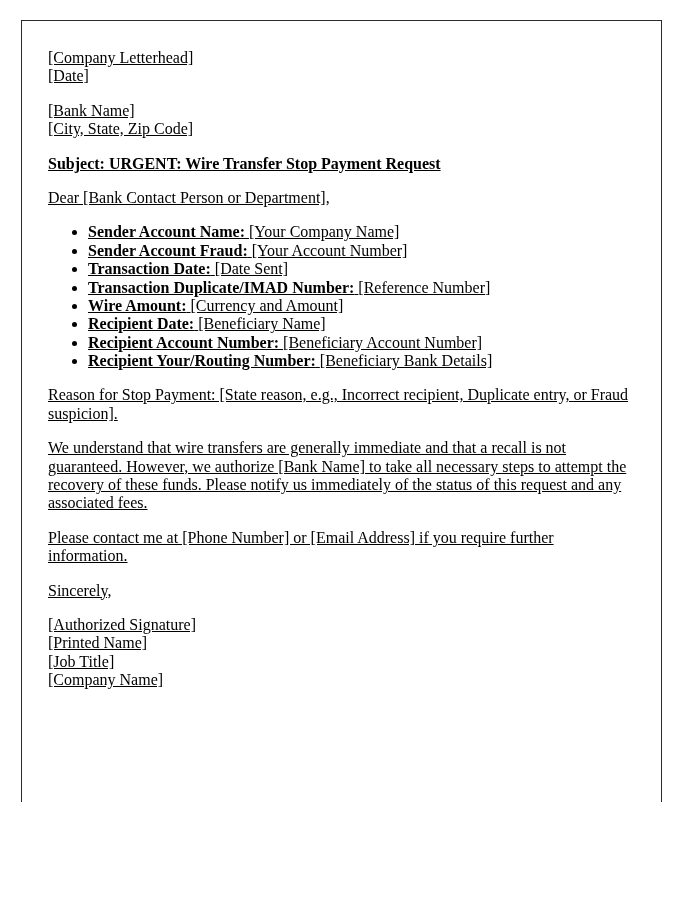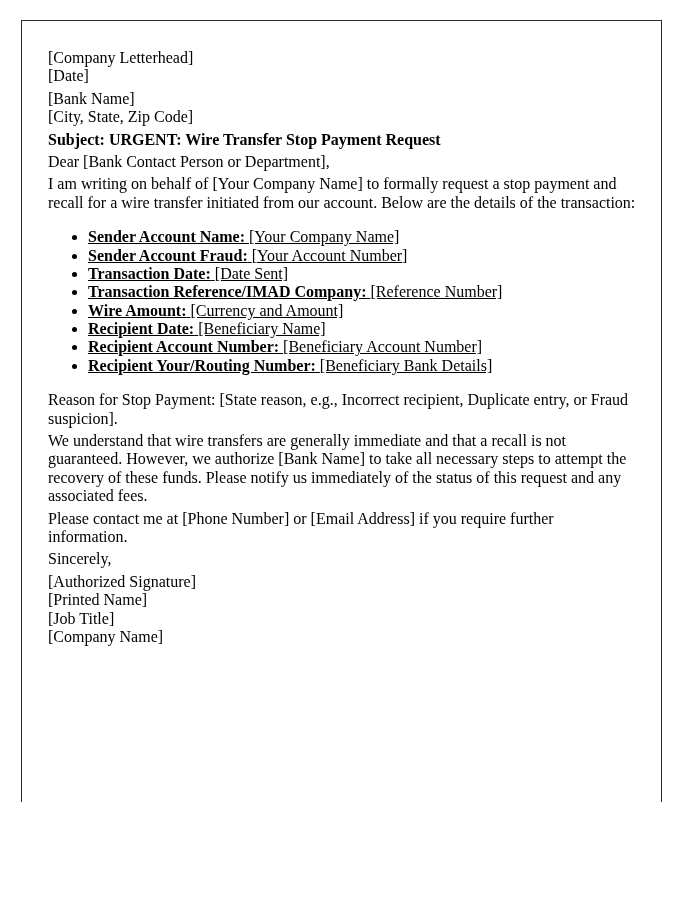--- a/index.html
+++ b/index.html
@@ -24,21 +24,22 @@
     border-top: 1.4px solid #2b2b2b;
     border-left: 1.4px solid #2b2b2b;
     border-right: 1.4px solid #2b2b2b;
     border-bottom: none;
     padding: 28px 24px 0 26px;
     font-size: 16px;
     line-height: 1.15;
     overflow: hidden;
   }
   .block {
-    margin: 4px 0;
+    margin: 16px 0;
+    text-decoration: underline;
   }
   .block:first-child {
     margin-top: 0;
   }
   .subject {
     font-weight: bold;
   }
   ul.details-list {
     margin: 16px 0;
     padding-left: 40px;
@@ -68,34 +69,33 @@
 
   <div class="block">
     <div>[Bank Name]</div>
     <div>[City, State, Zip Code]</div>
   </div>
 
   <div class="block subject">Subject: URGENT: Wire Transfer Stop Payment Request</div>
 
   <div class="block">Dear [Bank Contact Person or Department],</div>
 
-  <div class="block">I am writing on behalf of [Your Company Name] to formally request a stop payment and recall for a wire transfer initiated from our account. Below are the details of the transaction:</div>
 
   <ul class="details-list">
     <li>
       <span class="detail-label">Sender Account Name:</span><span>[Your Company Name]</span>
     </li>
     <li>
       <span class="detail-label">Sender Account Fraud:</span><span>[Your Account Number]</span>
     </li>
     <li>
       <span class="detail-label">Transaction Date:</span><span>[Date Sent]</span>
     </li>
     <li>
-      <span class="detail-label">Transaction Reference/IMAD Company:</span><span>[Reference Number]</span>
+      <span class="detail-label">Transaction Duplicate/IMAD Number:</span><span>[Reference Number]</span>
     </li>
     <li>
       <span class="detail-label">Wire Amount:</span><span>[Currency and Amount]</span>
     </li>
     <li>
       <span class="detail-label">Recipient Date:</span><span>[Beneficiary Name]</span>
     </li>
     <li>
       <span class="detail-label">Recipient Account Number:</span><span>[Beneficiary Account Number]</span>
     </li>

